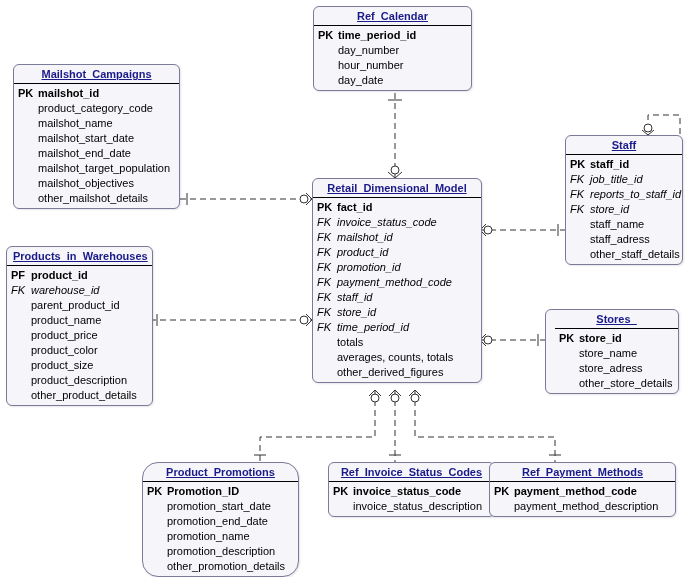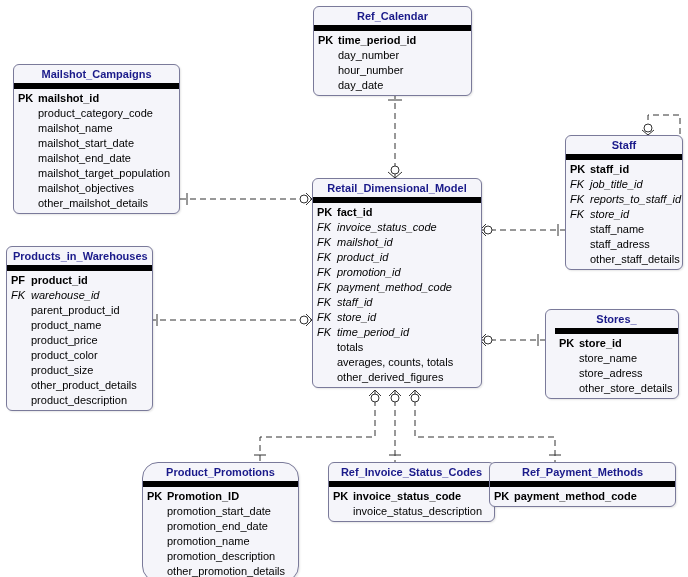--- a/index.html
+++ b/index.html
@@ -16,22 +16,23 @@
     position: absolute;
     background: #f5f5fa;
     border: 1px solid #7a7a9a;
     border-radius: 6px;
     box-shadow: 1px 1px 2px rgba(0,0,0,0.1);
   }
   .entity-header {
     font-weight: bold;
     color: #1a1a8a;
     text-align: center;
+    text-decoration: underline;
     padding: 3px 6px;
-    border-bottom: 6px solid #000000;
+    border-bottom: 1px solid #000000;
     white-space: nowrap;
   }
   .entity-body {
     padding: 2px 0;
   }
   .attr-row {
     display: flex;
     padding: 0 4px;
     line-height: 15px;
     white-space: nowrap;
@@ -200,25 +201,25 @@
       <div class="attr-row">
         <span class="key-col"></span>
         <span class="name-col">product_color</span>
       </div>
       <div class="attr-row">
         <span class="key-col"></span>
         <span class="name-col">product_size</span>
       </div>
       <div class="attr-row">
         <span class="key-col"></span>
+        <span class="name-col">product_description</span>
+      </div>
+      <div class="attr-row">
+        <span class="key-col"></span>
         <span class="name-col">other_product_details</span>
-      </div>
-      <div class="attr-row">
-        <span class="key-col"></span>
-        <span class="name-col">product_description</span>
       </div>
     </div>
 </div>
 
 <div class="entity" style="left:312px; top:178px; width:168px;">
   <div class="entity-header">Retail_Dimensional_Model</div>
   <div class="entity-body">
       <div class="attr-row">
         <span class="key-col">PK</span>
         <span class="name-col pk">fact_id</span>
@@ -370,14 +371,18 @@
     </div>
 </div>
 
 <div class="entity" style="left:489px; top:462px; width:185px;">
   <div class="entity-header">Ref_Payment_Methods</div>
   <div class="entity-body">
       <div class="attr-row">
         <span class="key-col">PK</span>
         <span class="name-col pk">payment_method_code</span>
       </div>
+      <div class="attr-row">
+        <span class="key-col"></span>
+        <span class="name-col">payment_method_description</span>
+      </div>
     </div>
 </div>
 
 </body></html>

